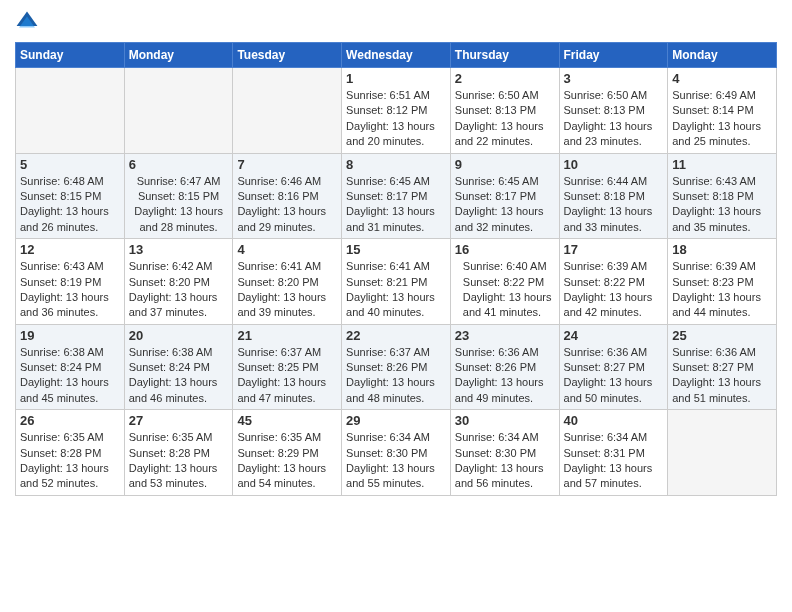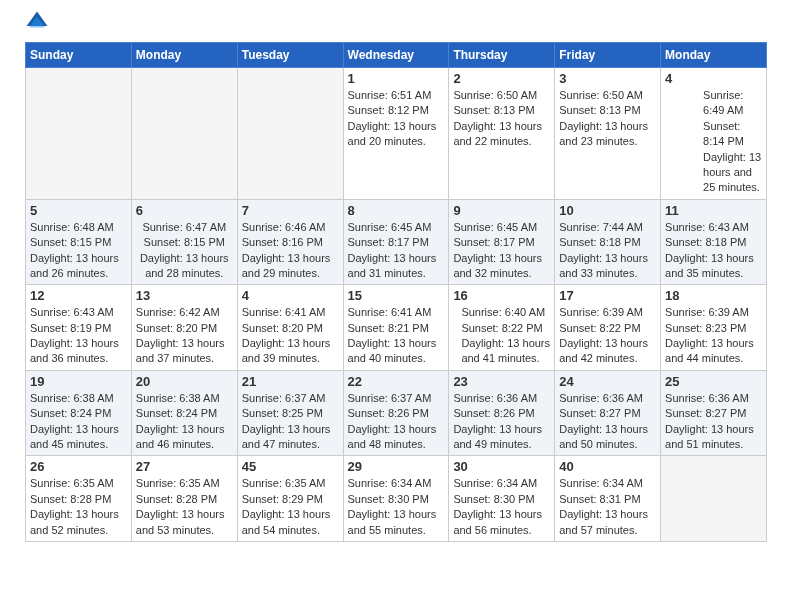--- a/index.html
+++ b/index.html
@@ -7,21 +7,21 @@
       font-family: Arial, sans-serif;
       background: #fff;
       width: 792px;
       height: 612px;
       overflow: hidden;
     }
     .page {
       width: 792px;
       height: 612px;
       background: #fff;
-      padding: 10px 25px;
+      padding: 10px 15px;
     }
     .header {
       display: flex;
       justify-content: space-between;
       align-items: flex-start;
       margin-bottom: 8px;
     }
     .logo {
       display: flex;
       align-items: center;
@@ -146,21 +146,21 @@
 Daylight: 13 hours and 22 minutes.</div>
           </td>
           <td>
             <span class="day-number">3</span>
             <div class="day-info" style="white-space: pre-line;">Sunrise: 6:50 AM
 Sunset: 8:13 PM
 Daylight: 13 hours and 23 minutes.</div>
           </td>
           <td>
             <span class="day-number">4</span>
-            <div class="day-info" style="white-space: pre-line; margin-left: 38px;">Sunrise: 6:49 AM
+            <div class="day-info" style="white-space: pre-line;">Sunrise: 6:49 AM
 Sunset: 8:14 PM
 Daylight: 13 hours and 25 minutes.</div>
           </td>
         </tr>
         <tr class="row-alt">
           <td>
             <span class="day-number">5</span>
             <div class="day-info" style="white-space: pre-line;">Sunrise: 6:48 AM
 Sunset: 8:15 PM
 Daylight: 13 hours and 26 minutes.</div>
@@ -184,21 +184,21 @@
 Daylight: 13 hours and 31 minutes.</div>
           </td>
           <td>
             <span class="day-number">9</span>
             <div class="day-info" style="white-space: pre-line;">Sunrise: 6:45 AM
 Sunset: 8:17 PM
 Daylight: 13 hours and 32 minutes.</div>
           </td>
           <td>
             <span class="day-number">10</span>
-            <div class="day-info" style="white-space: pre-line;">Sunrise: 7:44 AM
+            <div class="day-info" style="white-space: pre-line;">Sunrise: 6:44 AM
 Sunset: 8:18 PM
 Daylight: 13 hours and 33 minutes.</div>
           </td>
           <td>
             <span class="day-number">11</span>
             <div class="day-info" style="white-space: pre-line;">Sunrise: 6:43 AM
 Sunset: 8:18 PM
 Daylight: 13 hours and 35 minutes.</div>
           </td>
         </tr>

